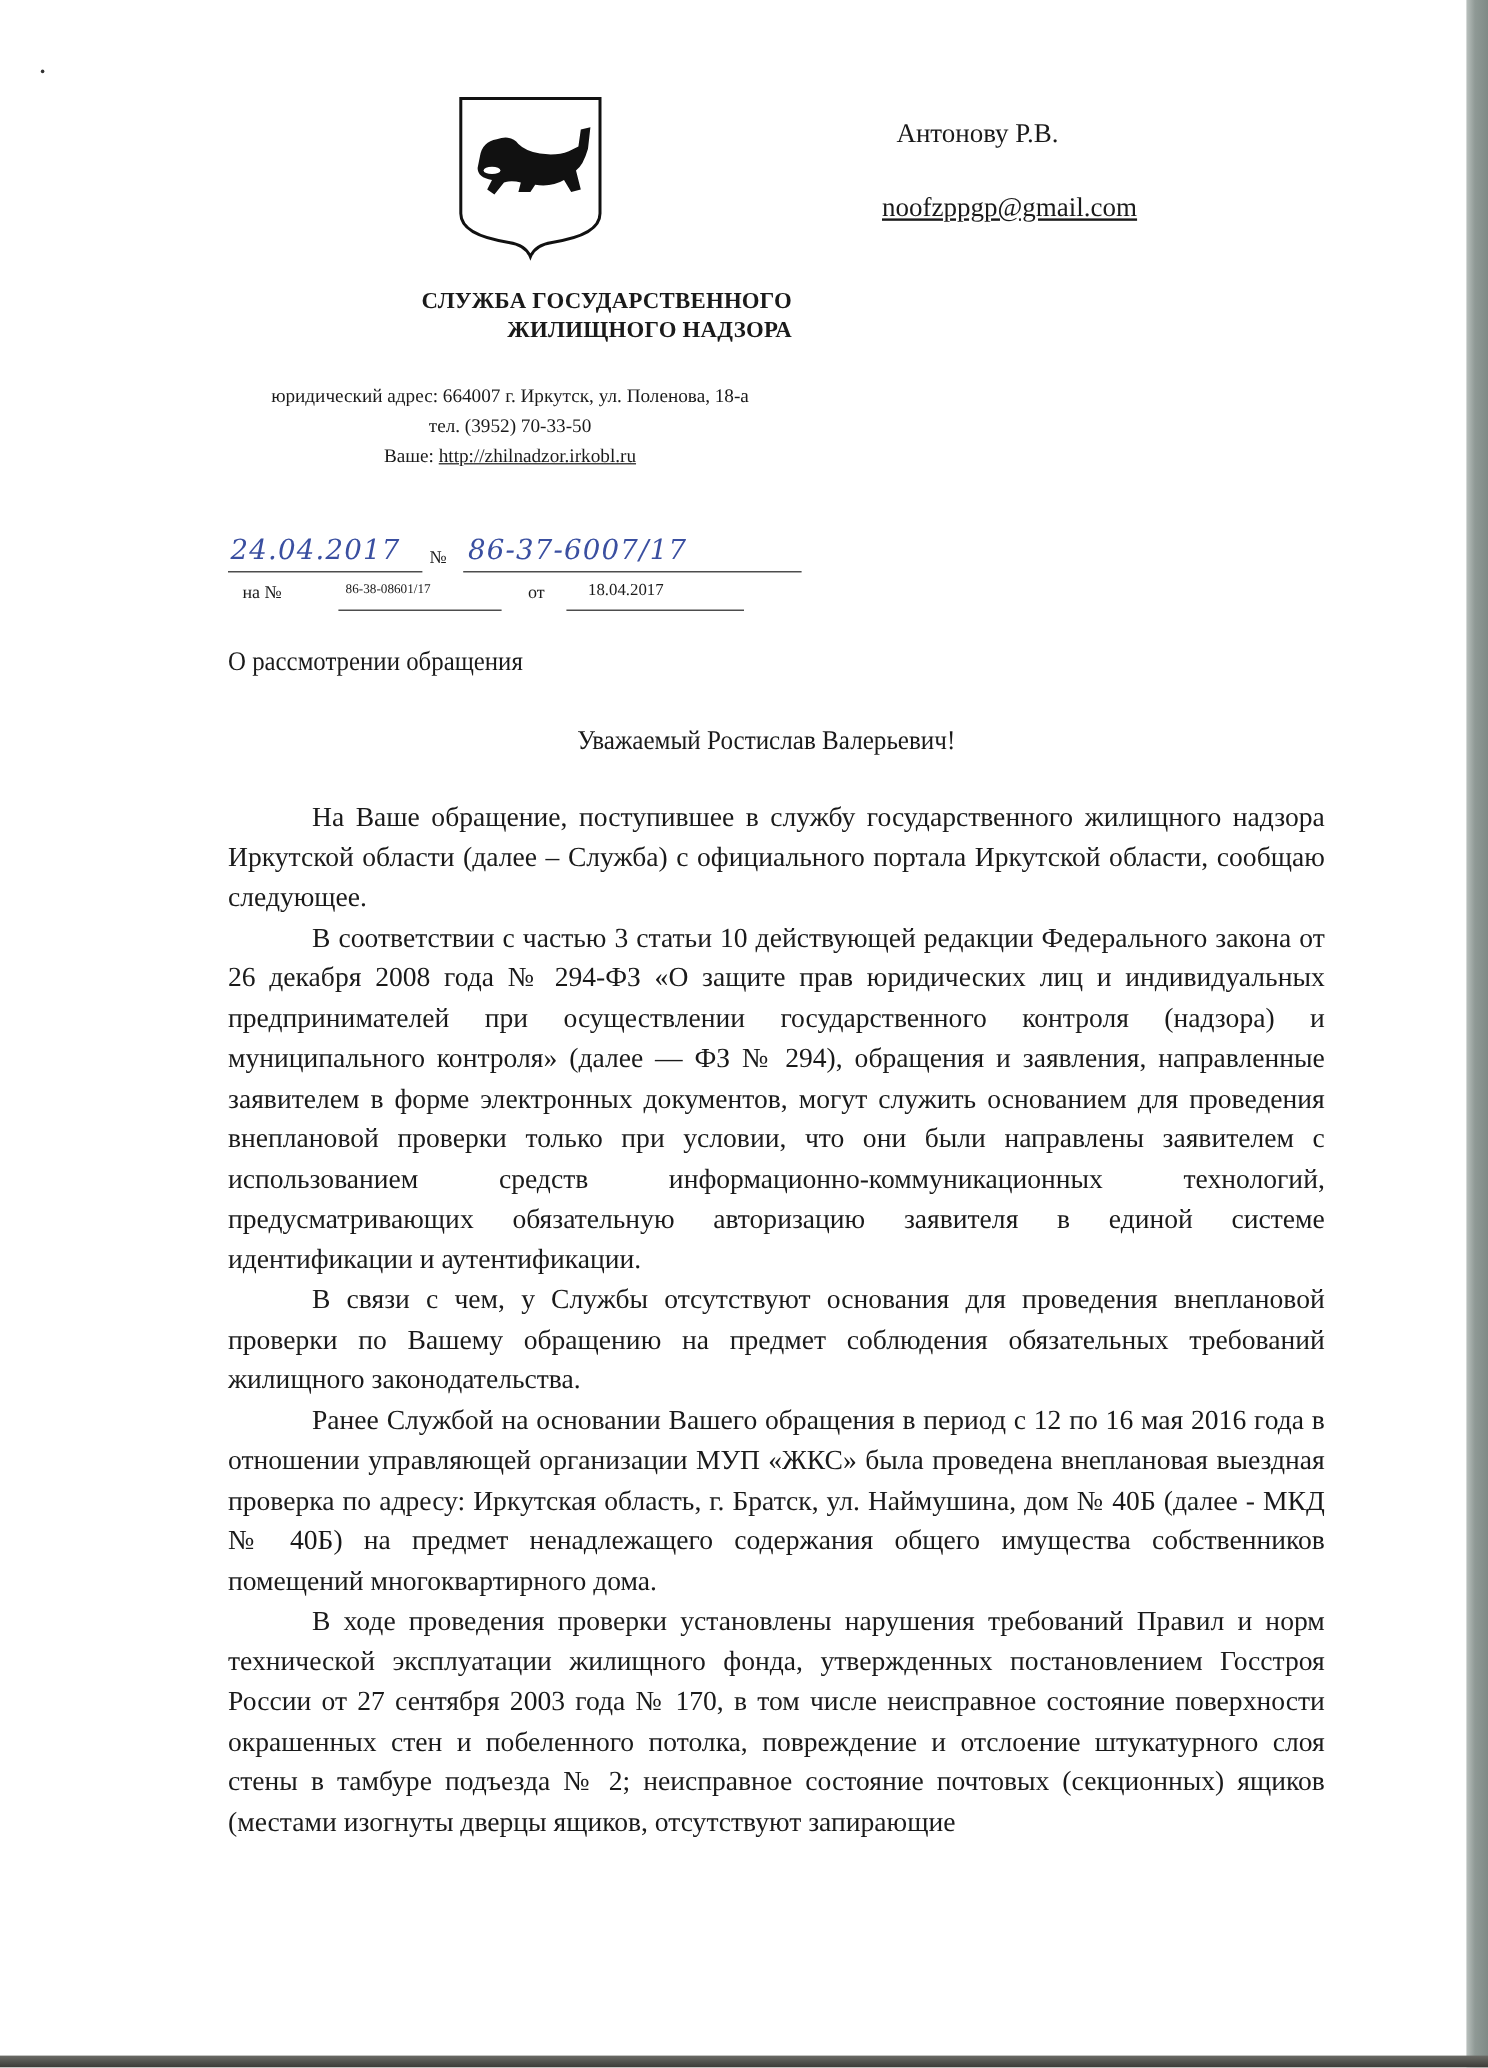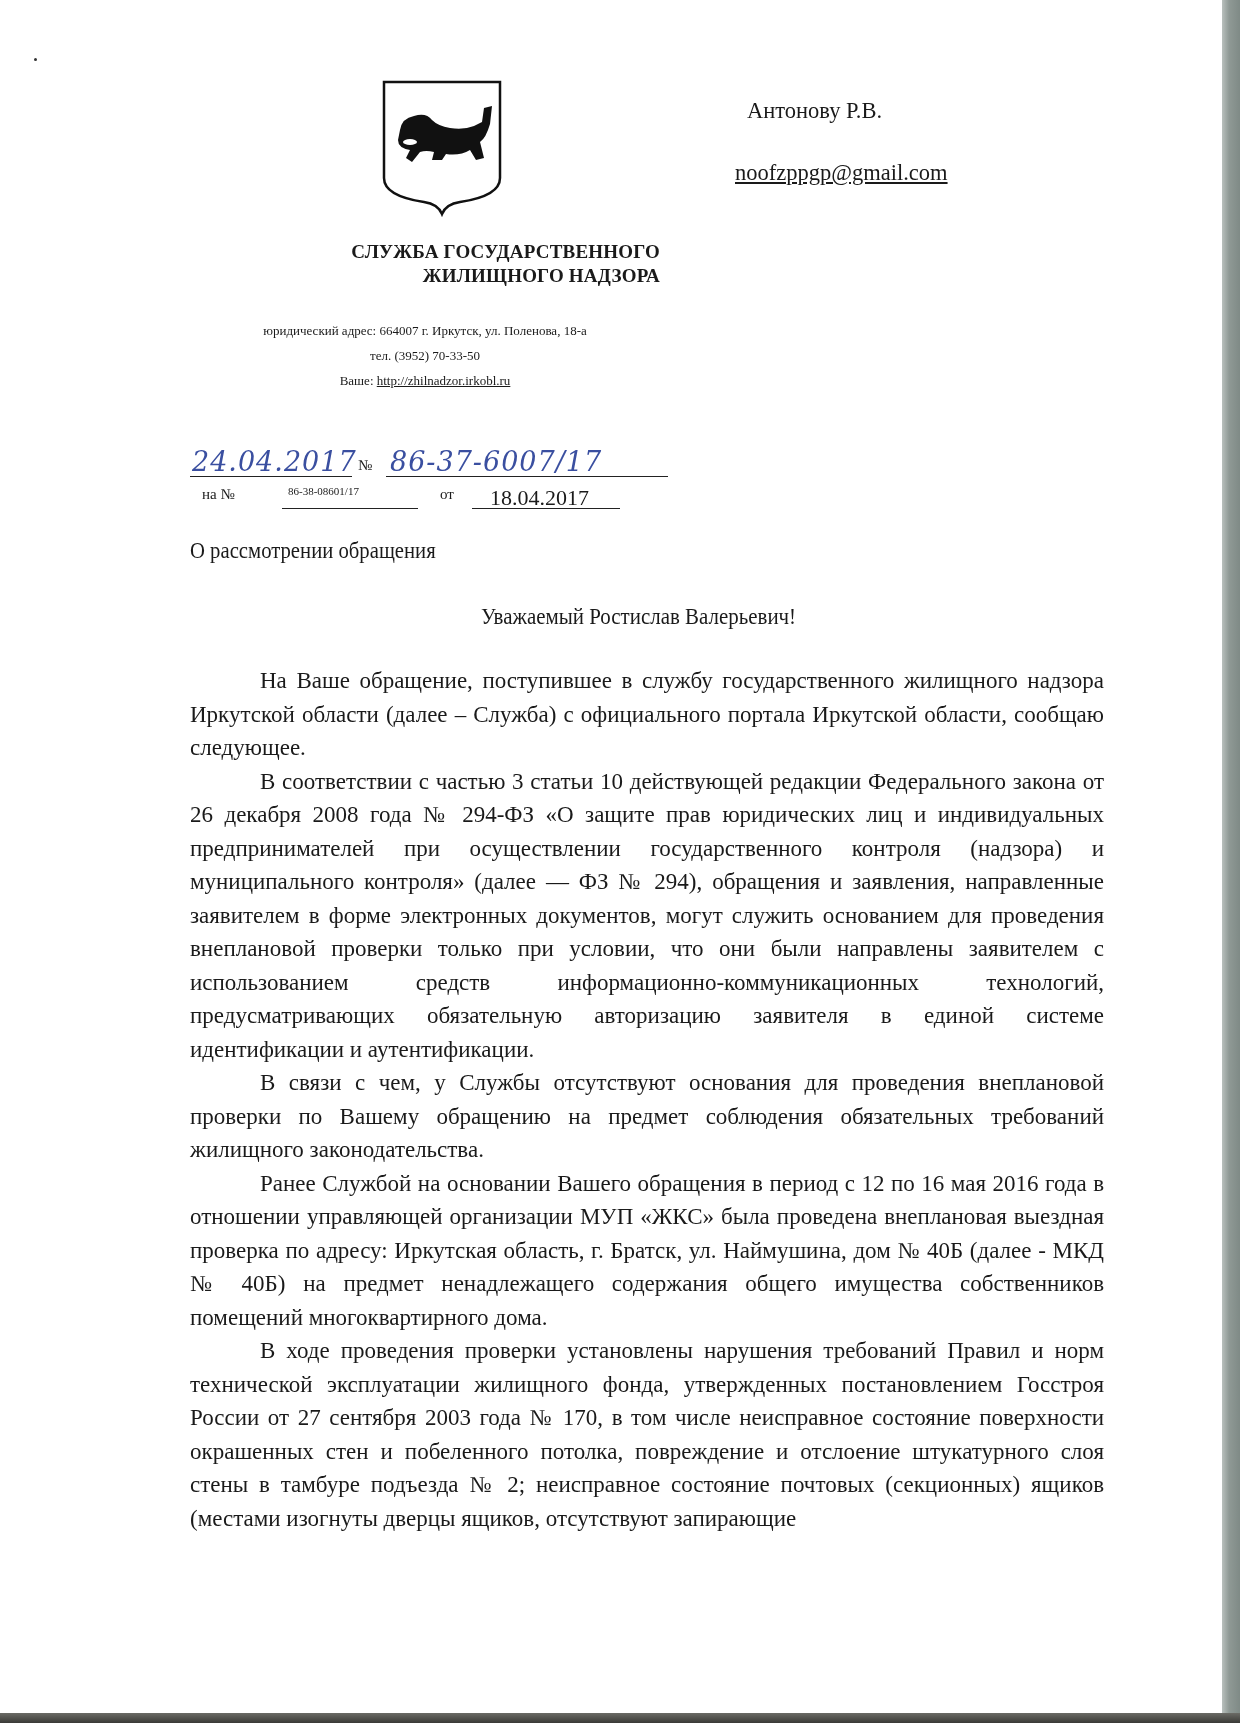--- a/index.html
+++ b/index.html
@@ -20,36 +20,36 @@
   .speck { position: absolute; width: 3px; height: 3px; background: #333; border-radius: 50%; }
 
   .emblem { position: absolute; left: 380px; top: 78px; width: 124px; height: 140px; }
 
   .org-name {
     position: absolute; left: 190px; top: 240px; width: 470px; text-align: right;
     font-weight: bold; font-size: 19px; line-height: 24px; letter-spacing: 0.2px;
   }
   .org-info {
     position: absolute; left: 190px; top: 318px; width: 470px; text-align: center;
-    font-size: 13px; line-height: 25px;
+    font-size: 16px; line-height: 25px;
   }
   .org-info .link { text-decoration: underline; }
 
   .recipient {
     position: absolute; left: 735px; top: 96px; font-size: 22.5px; line-height: 30px; margin-left: 12px;
   }
   .recipient-email {
     position: absolute; left: 735px; top: 158px; font-size: 22.5px; line-height: 30px;
     text-decoration: underline;
   }
 
   .reg-row { position: absolute; left: 190px; top: 452px; width: 480px; height: 28px; }
   .hw {
     position: absolute; font-family: "DejaVu Serif", serif; font-style: italic;
-    color: #3a4fa0; font-size: 27px; letter-spacing: 1px;
+    color: #3a4fa0; font-size: 23px; letter-spacing: 1px;
   }
   .uline { position: absolute; height: 1px; background: #222; }
   .small { position: absolute; font-size: 15px; }
 
   .subject {
     position: absolute; left: 190px; top: 538px; font-size: 22.5px;
     font-family: "Liberation Serif", serif; transform: scaleX(0.92); transform-origin: left;
   }
   .salutation {
     position: absolute; left: 0; top: 604px; width: 1240px; text-align: center;
@@ -101,21 +101,21 @@
   <span class="small" style="left:168px;top:5px;">№</span>
   <span class="hw" style="left:200px;top:-6px;">86-37-6007/17</span>
   <div class="uline" style="left:196px;top:24px;width:282px;"></div>
 </div>
 
 <div style="position:absolute;left:190px;top:482px;width:480px;height:30px;">
   <span class="small" style="left:12px;top:4px;">на №</span>
   <span class="small" style="left:98px;top:3px;font-size:11px;">86-38-08601/17</span>
   <div class="uline" style="left:92px;top:26px;width:136px;"></div>
   <span class="small" style="left:250px;top:4px;">от</span>
-  <span class="small" style="left:300px;top:3px;font-size:22px;font-family:Liberation Serif, serif;">18.04.2017</span>
+  <span class="small" style="left:300px;top:3px;font-size:14px;font-family:Liberation Serif, serif;">18.04.2017</span>
   <div class="uline" style="left:282px;top:26px;width:148px;"></div>
 </div>
 
 <div class="subject">О рассмотрении обращения</div>
 <div class="salutation">Уважаемый Ростислав Валерьевич!</div>
 
 <div class="body-text">
   <p>На Ваше обращение, поступившее в службу государственного жилищного надзора Иркутской области (далее – Служба) с официального портала Иркутской области, сообщаю следующее.</p>
   <p>В соответствии с частью 3 статьи 10 действующей редакции Федерального закона от 26 декабря 2008 года № 294-ФЗ «О защите прав юридических лиц и индивидуальных предпринимателей при осуществлении государственного контроля (надзора) и муниципального контроля» (далее — ФЗ № 294), обращения и заявления, направленные заявителем в форме электронных документов, могут служить основанием для проведения внеплановой проверки только при условии, что они были направлены заявителем с использованием средств информационно-коммуникационных технологий, предусматривающих обязательную авторизацию заявителя в единой системе идентификации и аутентификации.</p>
   <p>В связи с чем, у Службы отсутствуют основания для проведения внеплановой проверки по Вашему обращению на предмет соблюдения обязательных требований жилищного законодательства.</p>

